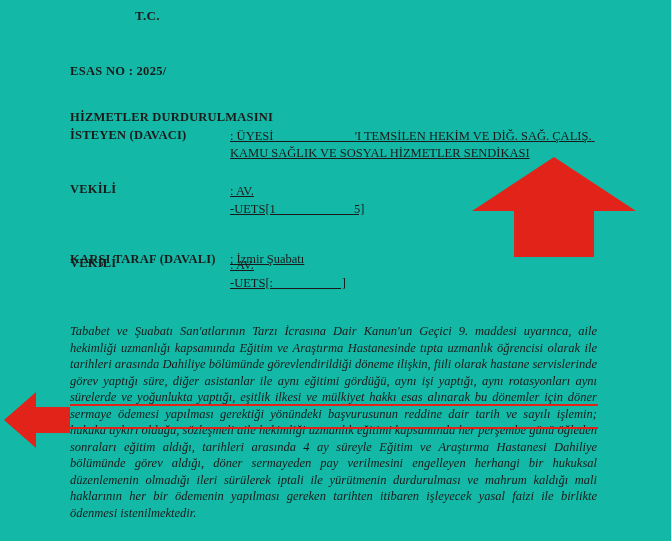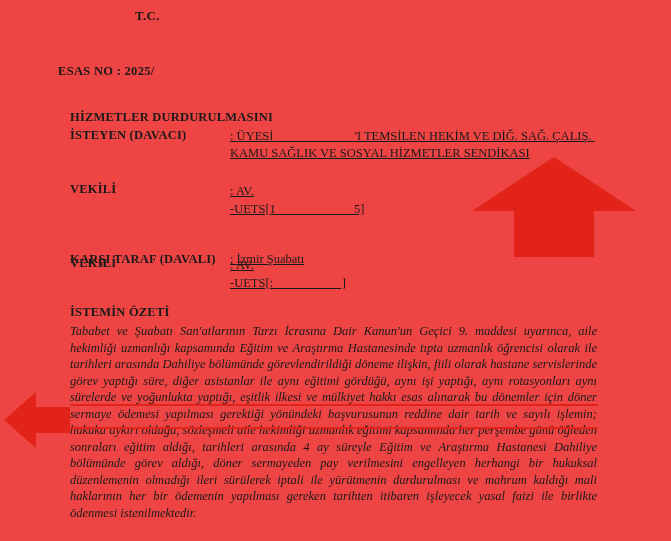--- a/index.html
+++ b/index.html
@@ -8,35 +8,35 @@
     background: #ffffff;
   }
   body {
     font-family: "Liberation Serif", serif;
     color: #1a1a1a;
   }
   #page {
     position: relative;
     width: 671px;
     height: 541px;
-    background: #ef4444;
+    background: #14b8a6;
     overflow: hidden;
   }
 
   
   .hdr {
     position: absolute;
     left: 70px;
     font-weight: bold;
     font-size: 13px;
     letter-spacing: 0.3px;
   }
   #tc      { top: 8px;  left: 135px; }
   #mahkeme { top: 44px; left: 88px; }
-  #esas    { top: 64px; left: 58px; font-size: 12.5px; }
+  #esas    { top: 64px; left: 70px; font-size: 12.5px; }
 
   
   .row {
     position: absolute;
     display: flex;
     align-items: flex-start;
     font-size: 12.5px;
   }
   .lbl {
     font-weight: bold;
@@ -147,21 +147,20 @@
     <span class="lbl">KARŞI TARAF (DAVALI)</span>
     <span class="val">: İzmir Şuabatı</span>
   </div>
 
   <div class="row" id="r-vekili2">
     <span class="lbl">VEKİLİ</span>
     <span class="val">: AV.
 -UETS[:                      ]</span>
   </div>
 
-  <div id="ozet-label">İSTEMİN ÖZETİ</div>
   <div id="ozet-rest">Tababet ve Şuabatı San'atlarının Tarzı İcrasına Dair Kanun'un Geçici 9. maddesi uyarınca, aile hekimliği uzmanlığı kapsamında                         Eğitim ve Araştırma Hastanesinde tıpta uzmanlık öğrencisi olarak                 ile                    tarihleri arasında Dahiliye bölümünde görevlendirildiği döneme ilişkin, fiili olarak hastane servislerinde görev yaptığı süre, diğer asistanlar ile  aynı eğitimi gördüğü, aynı işi yaptığı, aynı rotasyonları aynı sürelerde ve yoğunlukta yaptığı, eşitlik ilkesi ve mülkiyet hakkı esas alınarak bu dönemler için döner sermaye ödemesi yapılması gerektiği yönündeki başvurusunun reddine dair                  tarih ve                  sayılı işlemin; hukuka aykırı olduğu, sözleşmeli aile hekimliği uzmanlık eğitimi kapsamında her perşembe günü öğleden sonraları eğitim aldığı,                              tarihleri arasında 4 ay süreyle                       Eğitim ve Araştırma Hastanesi Dahiliye bölümünde görev aldığı, döner sermayeden pay verilmesini engelleyen herhangi bir hukuksal düzenlemenin olmadığı ileri sürülerek iptali ile yürütmenin durdurulması ve mahrum kaldığı mali haklarının her bir ödemenin yapılması gereken tarihten itibaren işleyecek yasal faizi ile birlikte ödenmesi istenilmektedir.</div>
 
   <div class="uline" id="ul1"></div>
   <div class="uline" id="ul2"></div>
 
   <svg class="arrow-up" viewBox="0 0 172 104">
     <polygon points="86,2 168,56 126,56 126,102 46,102 46,56 4,56" fill="#e2231a"></polygon>
   </svg>
 
   <svg class="arrow-left" viewBox="0 0 70 60">

